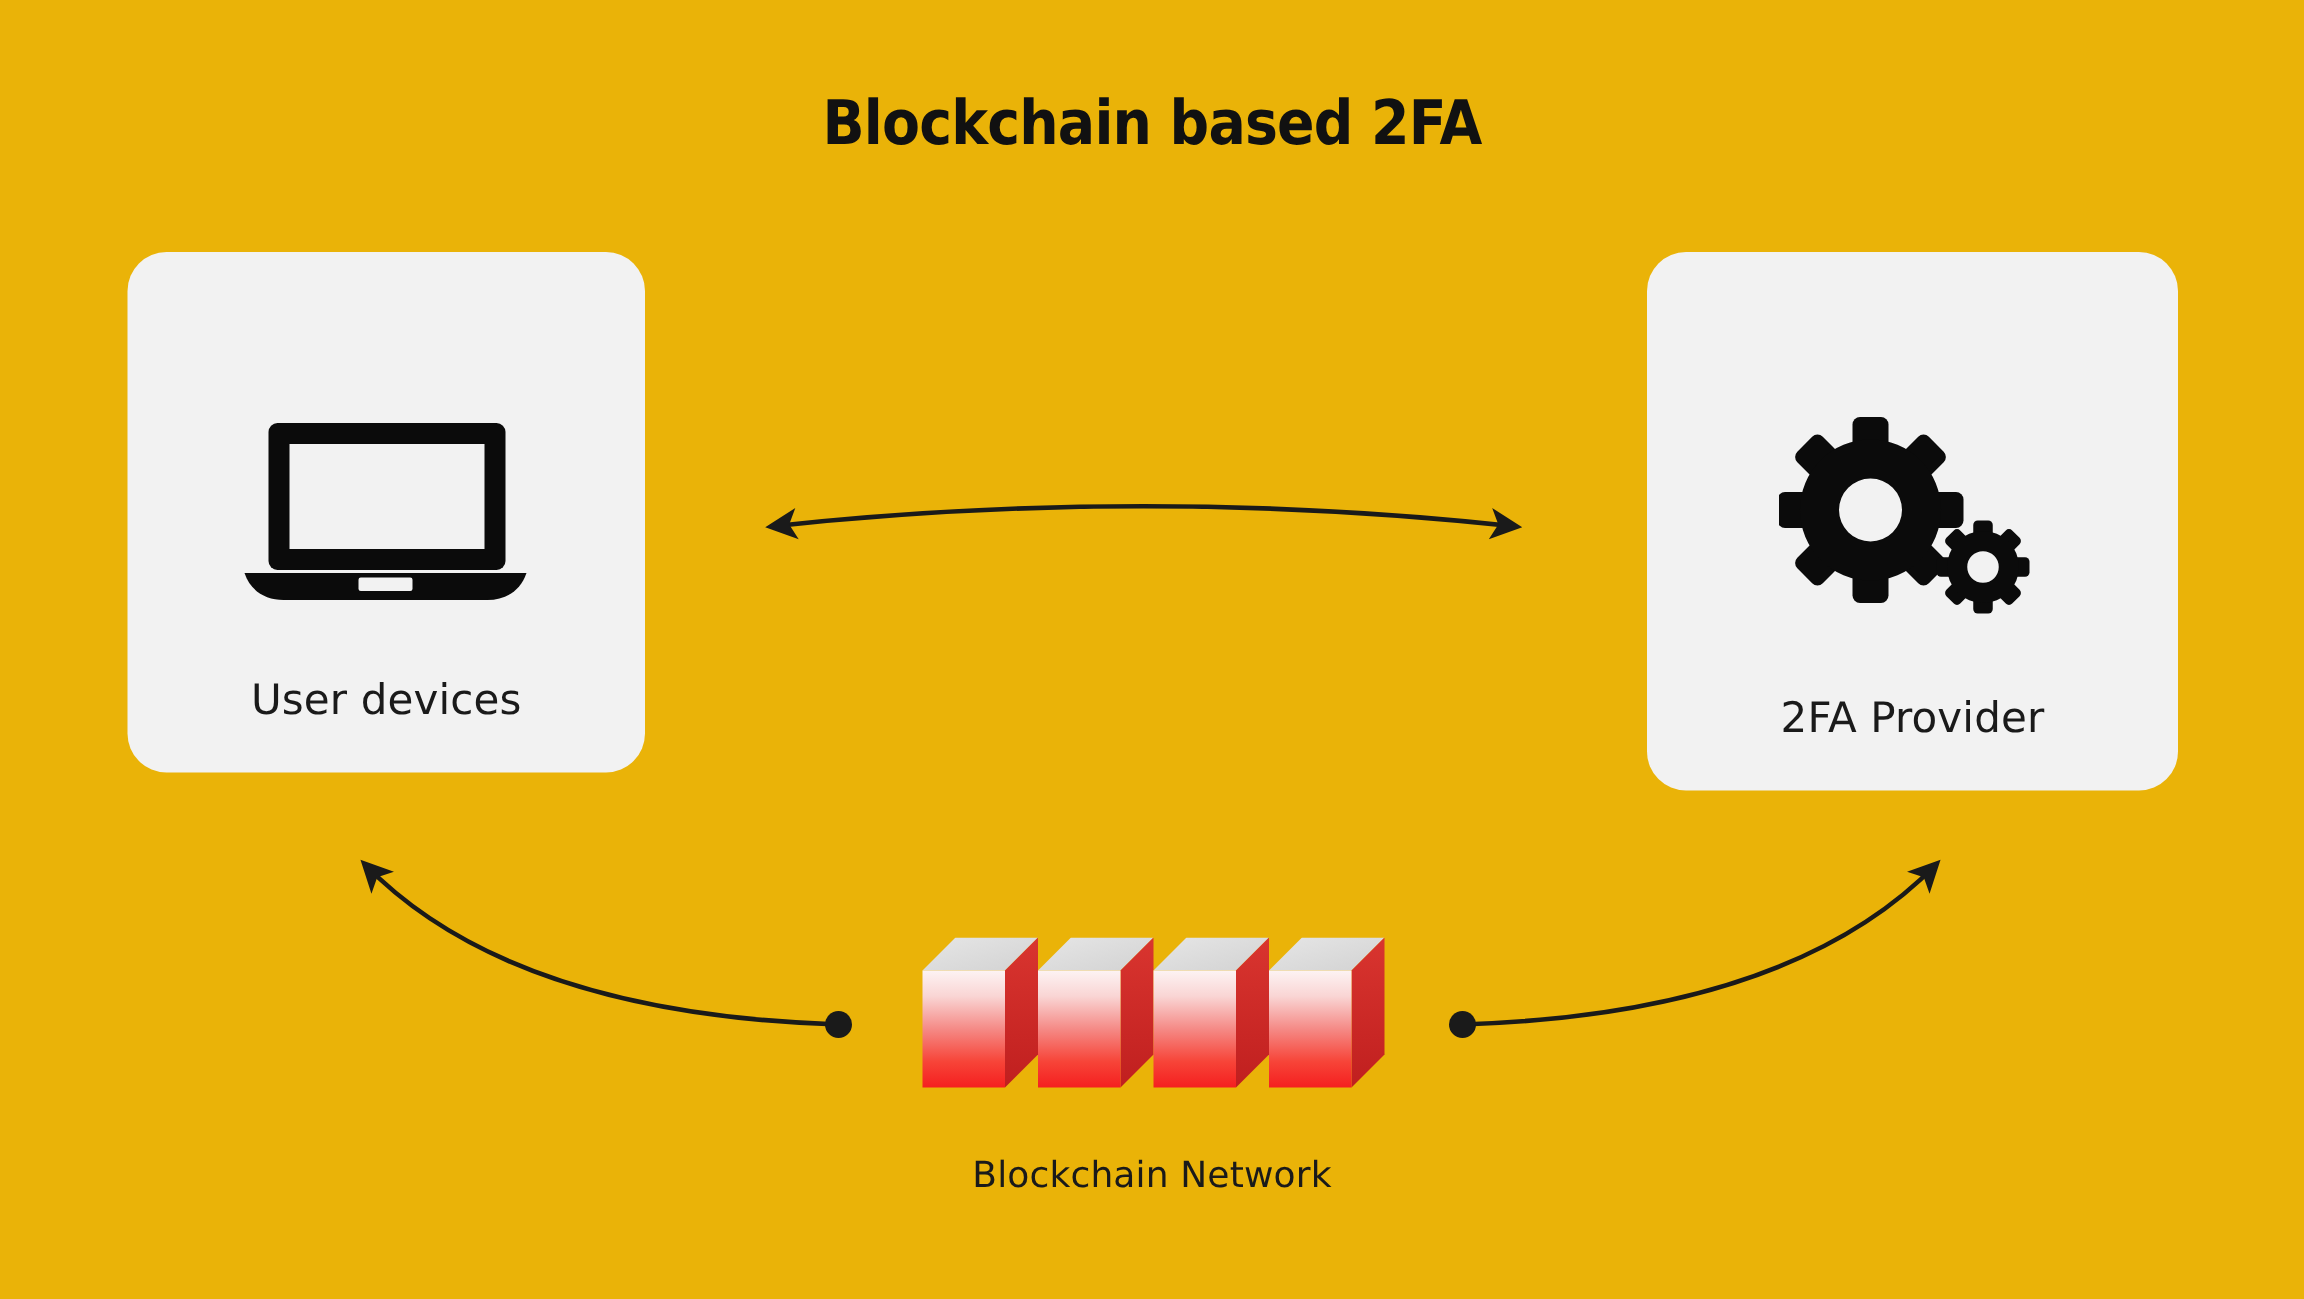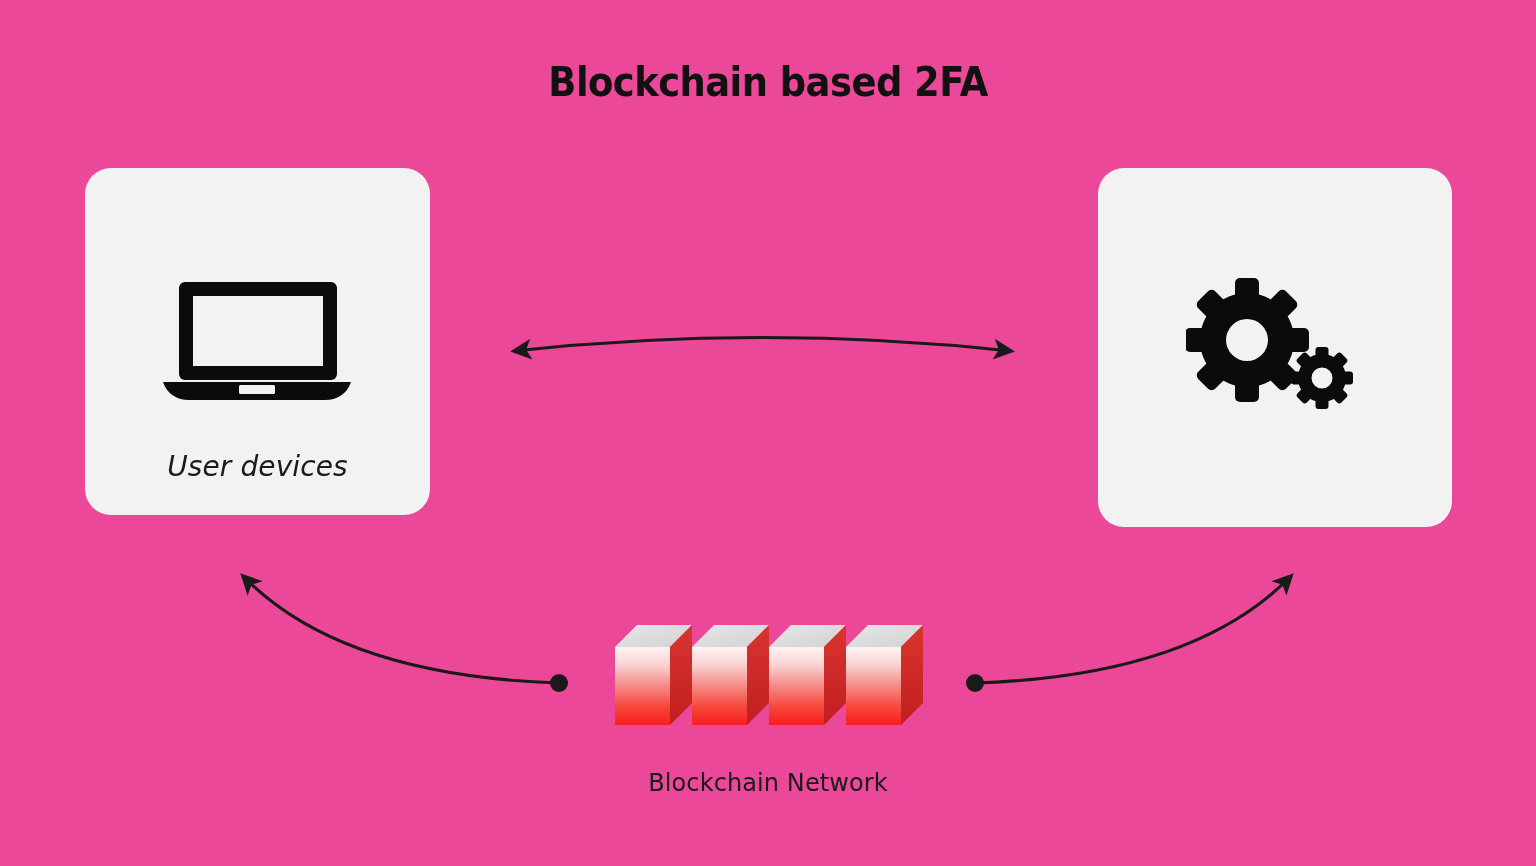--- a/index.html
+++ b/index.html
@@ -9,21 +9,21 @@
     background: #ffffff;
   }
   body {
     font-family: "Liberation Sans", sans-serif;
     -webkit-font-smoothing: antialiased;
   }
   #stage {
     position: relative;
     width: 1536px;
     height: 866px;
-    background: #ec4899;
+    background: #eab308;
     overflow: hidden;
   }
 
   
   #page-title {
     position: absolute;
     left: 0;
     top: 58px;
     width: 1536px;
     text-align: center;
@@ -60,21 +60,21 @@
     left: 0;
     width: 100%;
     text-align: center;
     font-family: "DejaVu Sans", "Liberation Sans", sans-serif;
     font-size: 28px;
     font-weight: 400;
     color: #1a1a1a;
     letter-spacing: 0.1px;
     white-space: nowrap;
   }
-  #label-user   { top: 450px; font-style: italic; }
+  #label-user   { top: 450px; }
   #label-provider { top: 462px; }
 
   .node-icon {
     position: absolute;
   }
   #icon-laptop  { left: 157px; top: 272px; }
   #icon-gears   { left: 1186px; top: 272px; }
 
   
   #blockchain-group {
@@ -166,20 +166,21 @@
               <rect x="17" y="-6.5" width="14" height="13" rx="3"></rect>
             </g>
           </g>
           <path d="M0,-24 A24,24 0 1 1 0,24 A24,24 0 1 1 0,-24 Z
                    M0,-10.5 A10.5,10.5 0 1 0 0,10.5 A10.5,10.5 0 1 0 0,-10.5 Z" fill-rule="evenodd"></path>
         </g>
       </g>
     </svg>
   </div>
 
+  <div id="label-provider" class="node-label" style="left:1098px; width:354px;">2FA Provider</div>
 
   <div id="blockchain-group">
     <svg width="345" height="120" viewBox="0 0 345 120" xmlns="http://www.w3.org/2000/svg">
       <defs>
         <linearGradient id="blockFace" x1="0" y1="0" x2="0" y2="1">
           <stop offset="0%" stop-color="#fdf3f3"></stop>
           <stop offset="22%" stop-color="#f9d5d4"></stop>
           <stop offset="50%" stop-color="#f58a86"></stop>
           <stop offset="78%" stop-color="#f74438"></stop>
           <stop offset="100%" stop-color="#f51f1f"></stop>

